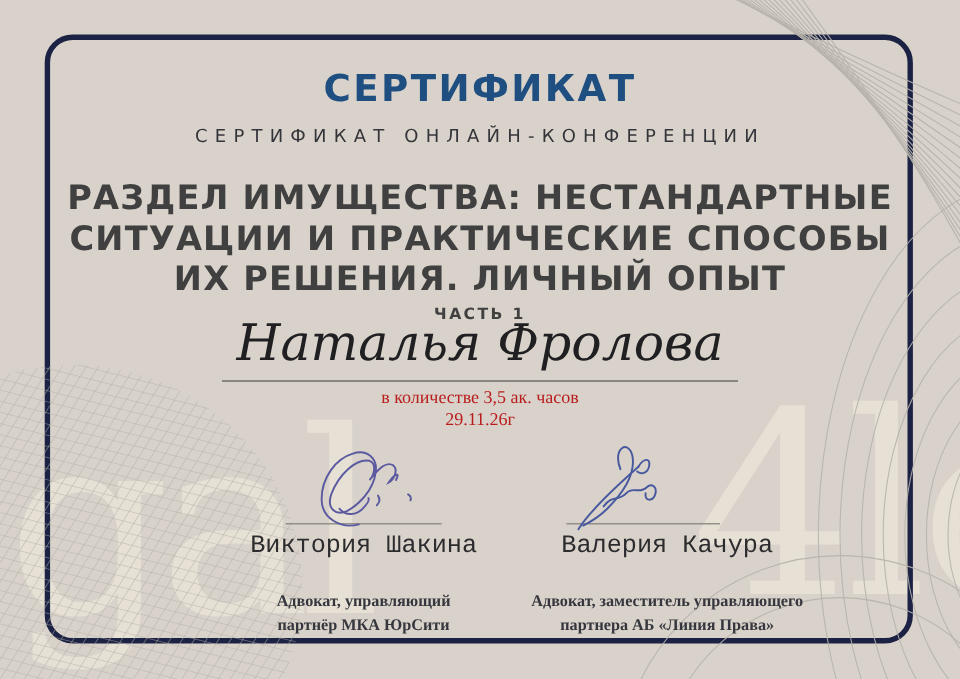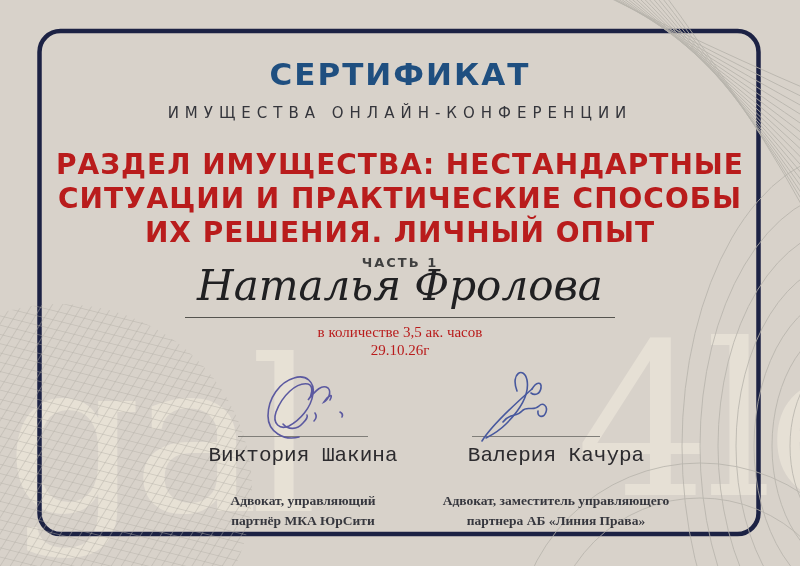--- a/index.html
+++ b/index.html
@@ -15,21 +15,21 @@
   #border-svg{position:absolute;left:0;top:0;z-index:2;}
   #texture-svg{position:absolute;left:0;top:0;z-index:3;}
   #sig-svg{position:absolute;left:0;top:0;z-index:6;}
   .content{position:absolute;z-index:5;left:0;top:0;width:800px;height:566px;}
 
   
   .center{position:absolute;left:40px;right:40px;text-align:center;}
   .title{top:56px;font-size:31px;font-weight:800;letter-spacing:2px;color:#1f4f80;}
   .subtitle{top:104px;font-size:15px;font-weight:500;letter-spacing:6px;color:#34353b;}
   .event{top:148px;font-size:28px;line-height:34px;font-weight:800;letter-spacing:1px;
-         color:#b91c1c;white-space:pre-line;}
+         color:#404040;white-space:pre-line;}
   .part{top:255px;font-size:13px;font-weight:700;letter-spacing:2px;color:#404040;}
   .name-wrap{position:absolute;left:185px;width:430px;top:262px;height:55px;
              border-bottom:1.5px solid #55544f;text-align:center;}
   .name{font-family:"DejaVu Serif",serif;font-style:italic;font-size:42px;
         color:#202022;line-height:48px;}
   .serif-sm{font-family:"Liberation Serif",serif;color:#b91c1c;}
   .hours{top:324px;font-size:15px;}
   .date{top:342px;font-size:15px;}
 
   .sig-col{position:absolute;text-align:center;}
@@ -92,32 +92,32 @@
       <ellipse cx="852" cy="446" rx="170" ry="294"></ellipse>
       <circle cx="700" cy="648" r="150"></circle>
       <circle cx="700" cy="648" r="185"></circle>
     </g>
 
     <ellipse cx="60" cy="490" rx="192" ry="186" fill="url(#grid)" opacity="0.95"></ellipse>
   </svg>
 
   <div class="content">
     <div class="center title">СЕРТИФИКАТ</div>
-    <div class="center subtitle">ИМУЩЕСТВА ОНЛАЙН-КОНФЕРЕНЦИИ</div>
+    <div class="center subtitle">СЕРТИФИКАТ ОНЛАЙН-КОНФЕРЕНЦИИ</div>
     <div class="center event">РАЗДЕЛ ИМУЩЕСТВА: НЕСТАНДАРТНЫЕ
 СИТУАЦИИ И ПРАКТИЧЕСКИЕ СПОСОБЫ
 ИХ РЕШЕНИЯ. ЛИЧНЫЙ ОПЫТ</div>
     <div class="center part">ЧАСТЬ 1</div>
 
     <div class="name-wrap">
       <span class="name">Наталья Фролова</span>
     </div>
 
     <div class="center serif-sm hours">в количестве 3,5 ак. часов</div>
-    <div class="center serif-sm date">29.10.26г</div>
+    <div class="center serif-sm date">29.11.26г</div>
 
     <div class="sig-line sig-line-left"></div>
     <div class="sig-line sig-line-right"></div>
 
     <div class="sig-col sig-col-left">
       <div class="sig-name">Виктория Шакина</div>
       <div class="sig-role">Адвокат, управляющий
 партнёр МКА ЮрСити</div>
     </div>
     <div class="sig-col sig-col-right">

